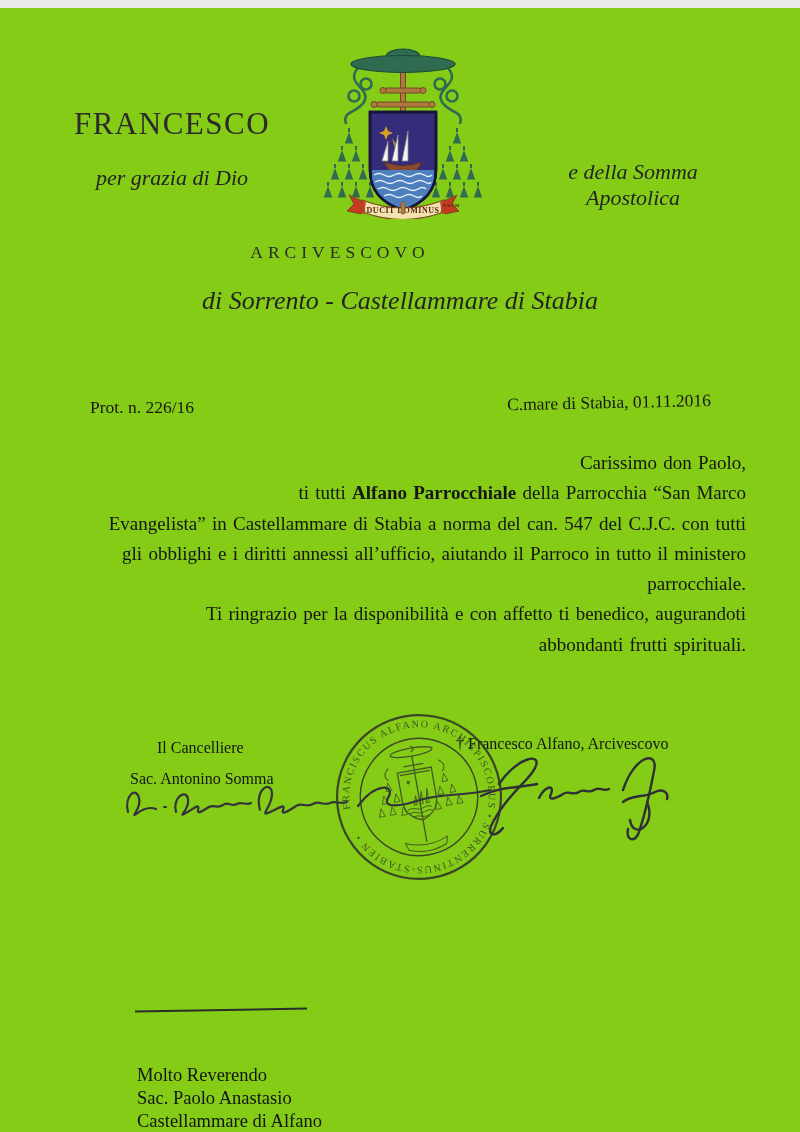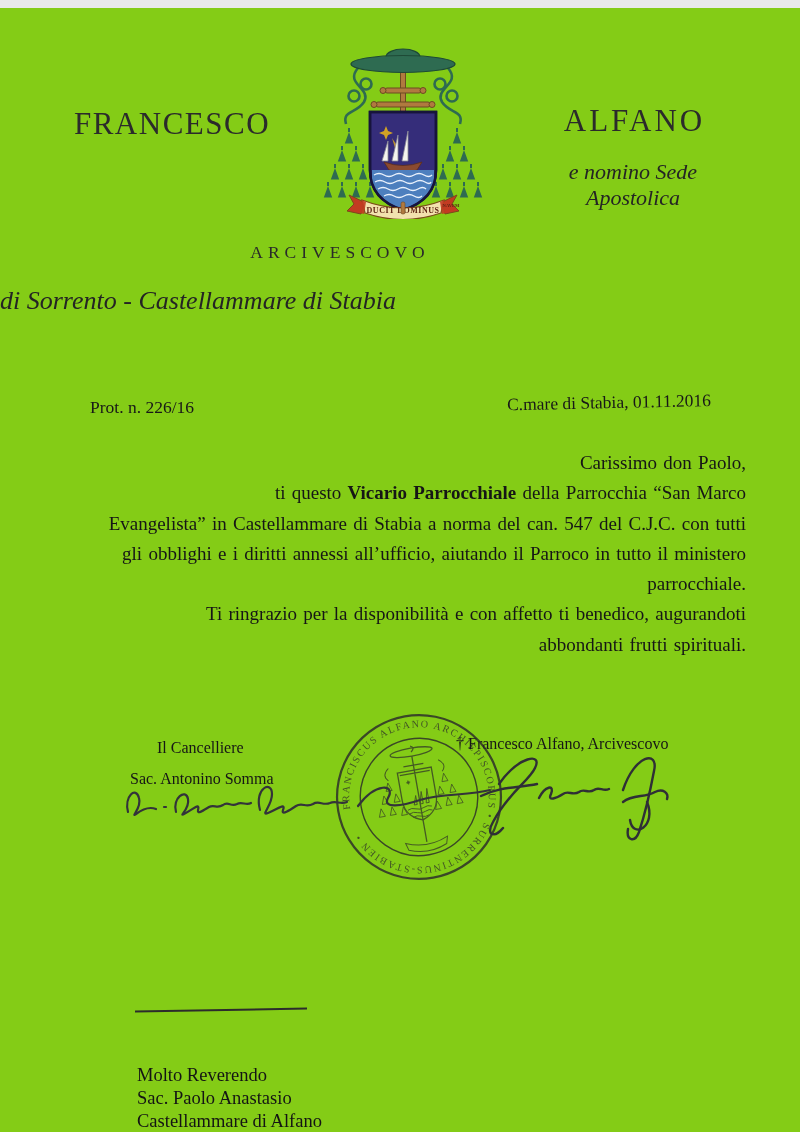--- a/index.html
+++ b/index.html
@@ -7,21 +7,21 @@
   .page{
     position:relative;width:800px;height:1132px;margin:8px auto;
     background:#84cc16;overflow:hidden;
     font-family:"Liberation Serif","DejaVu Serif",serif;color:#1e1e1e;
   }
   .abs{position:absolute;}
   .name{font-size:31px;letter-spacing:1.5px;color:#2b2b2b;text-align:center;}
   .name-right{letter-spacing:3px;}
   .subt{font-style:italic;font-size:22px;color:#242424;text-align:center;}
   .role{width:680px;text-align:center;font-size:17.5px;letter-spacing:5px;color:#2a2a2a;}
-  .diocese{width:800px;text-align:left;font-style:italic;font-size:26px;color:#242424;}
+  .diocese{width:800px;text-align:center;font-style:italic;font-size:26px;color:#242424;}
   .meta{font-size:17.5px;color:#181818;}
   .date{transform:rotate(-1.2deg);}
   .body-text{
     width:658px;font-size:19px;line-height:30.3px;text-align:justify;
     word-spacing:1.5px;color:#161616;
   }
   .body-text p{margin:0;text-align:right;}
   .p-salut{margin-left:58px !important;text-align:left;}
   .p-deep{text-indent:168px;}
   .p-ind{text-indent:60px;}
@@ -36,23 +36,23 @@
       rgba(130,130,130,.4) 21px 34px, rgba(215,215,215,.1) 34px 46px);
   }
   svg text{font-family:"Liberation Serif","DejaVu Serif",serif;}
 </style>
 </head>
 <body>
 
 <div class="page">
 
   <div class="abs name" style="left:62px;top:98px;width:220px;">FRANCESCO</div>
-  <div class="abs name name-right" style="left:542px;top:95px;width:185px;">ALFANO</div>
-
-  <div class="abs subt" style="left:522px;top:151px;width:222px;">e nomino Sede Apostolica</div>
+
+  <div class="abs subt" style="left:62px;top:157px;width:220px;">per grazia di Dio</div>
+  <div class="abs subt" style="left:522px;top:151px;width:222px;">e della Somma Apostolica</div>
 
   <svg class="abs" style="left:318px;top:36px;" width="170" height="175" viewBox="0 0 170 175">
     <defs>
       <path id="tsl" d="M-1,0 h2 v4 h-2 z M0,4 l-4.2,11.5 h8.4 z"></path>
     </defs>
 
     <g fill="none" stroke-width="2.6" stroke="#2e6b51">
       <path d="M40,24 C26,40 54,44 46,58 C38,70 24,66 28,80"></path>
       <path d="M130,24 C144,40 116,44 124,58 C132,70 146,66 142,80"></path>
       <circle cx="48" cy="40" r="5.5"></circle>
@@ -139,21 +139,21 @@
   </svg>
 
   <div class="abs role" style="left:0;top:234px;">ARCIVESCOVO</div>
   <div class="abs diocese" style="left:0;top:278px;">di Sorrento - Castellammare di Stabia</div>
 
   <div class="abs meta" style="left:90px;top:389px;">Prot. n. 226/16</div>
   <div class="abs meta date" style="left:507px;top:384px;width:220px;">C.mare di Stabia, 01.11.2016</div>
 
   <div class="abs body-text" style="left:88px;top:440px;">
     <p class="p-salut">Carissimo don Paolo,</p>
-    <p class="p-deep"><span>ti questo </span><b>Vicario Parrocchiale</b><span> della Parrocchia “San Marco Evangelista” in Castellammare di Stabia a norma del can. 547 del C.J.C.  con tutti gli obblighi e i diritti annessi all’ufficio, aiutando il Parroco in tutto il ministero parrocchiale.</span></p>
+    <p class="p-deep"><span>ti tutti </span><b>Alfano Parrocchiale</b><span> della Parrocchia “San Marco Evangelista” in Castellammare di Stabia a norma del can. 547 del C.J.C.  con tutti gli obblighi e i diritti annessi all’ufficio, aiutando il Parroco in tutto il ministero parrocchiale.</span></p>
     <p class="p-ind">Ti ringrazio per la disponibilità e con affetto ti benedico, augurandoti abbondanti frutti spirituali.</p>
   </div>
 
   <div class="abs sig-label" style="left:157px;top:731px;">Il Cancelliere</div>
   <div class="abs sig-label" style="left:130px;top:762px;">Sac. Antonino Somma</div>
   <div class="abs sig-label" style="left:456px;top:727px;">† Francesco Alfano, Arcivescovo</div>
 
   <div class="abs stamp-wrap" style="left:333px;top:703px;width:172px;height:172px;">
     <svg width="172" height="172" viewBox="0 0 170 170">
       <defs>

